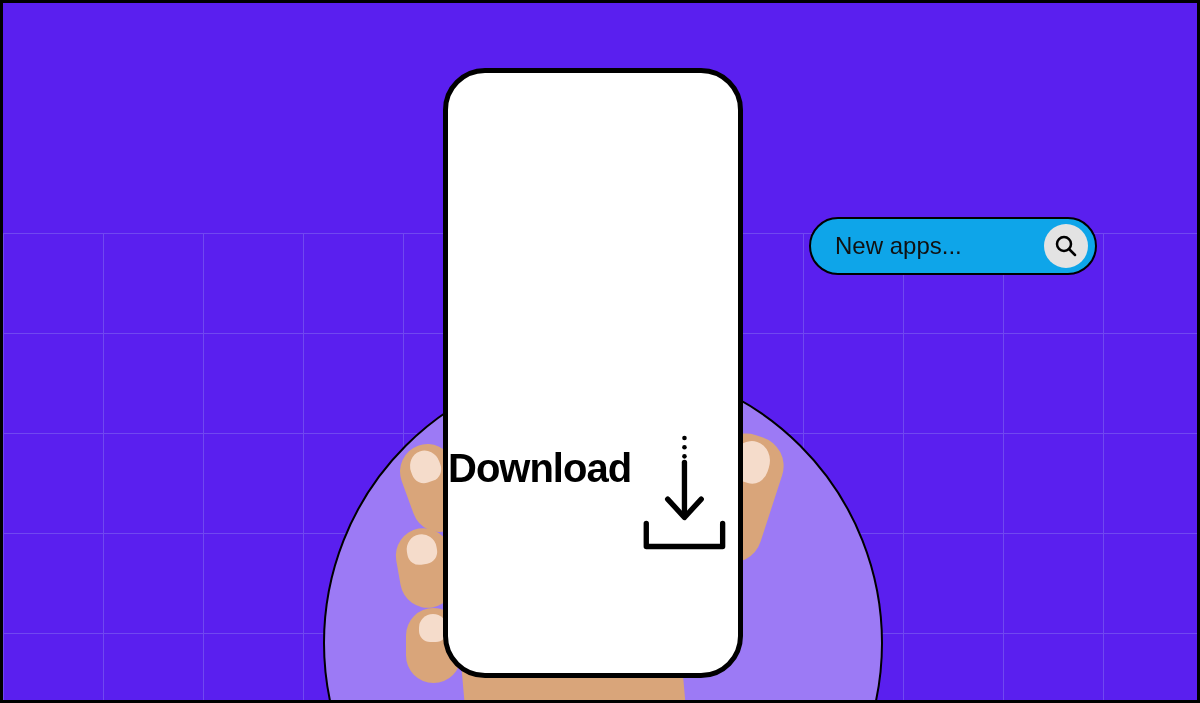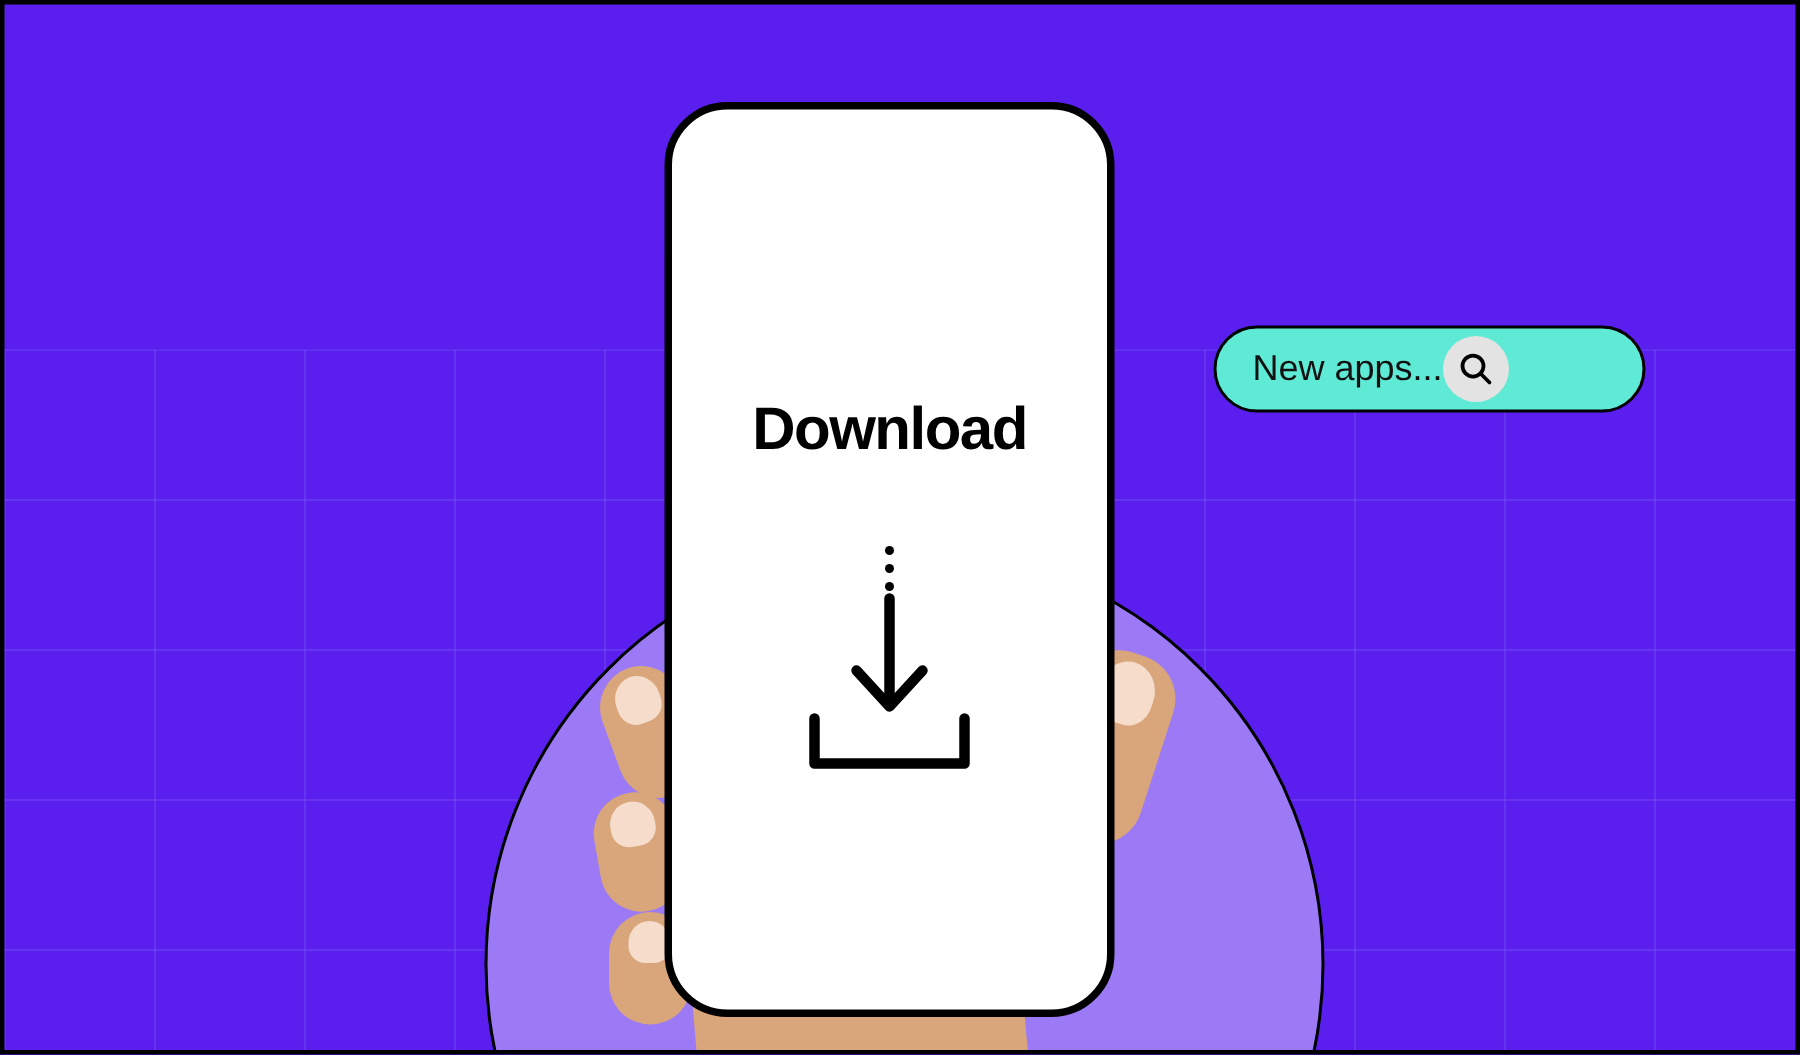--- a/index.html
+++ b/index.html
@@ -43,21 +43,21 @@
     .phone {
       position: absolute;
       left: 440px;
       top: 65px;
       width: 300px;
       height: 610px;
       background: #fff;
       border: 5px solid #000;
       border-radius: 42px;
       display: flex;
-      flex-direction: column;
+      flex-direction: row;
       align-items: center;
       padding-top: 190px;
       z-index: 5;
     }
     .phone-text {
       font-size: 40px;
       font-weight: 600;
       color: #000;
       text-align: center;
       line-height: 1.15;
@@ -116,26 +116,26 @@
     .f3 { width: 55px; height: 75px; left: 8px; top: 175px; transform: rotate(0deg); z-index: 6; }
     .f3 .nail { width: 28px; height: 28px; left: 13px; top: 6px; }
 
     
     .search {
       position: absolute;
       right: 100px;
       top: 214px;
       width: 288px;
       height: 58px;
-      background: #5eead4;
+      background: #0ea5e9;
       border: 2px solid #000;
       border-radius: 34px;
       display: flex;
       align-items: center;
-      justify-content: flex-start;
+      justify-content: space-between;
       padding: 0 7px 0 24px;
       z-index: 3;
     }
     .search-text {
       font-size: 24px;
       color: #111;
     }
     .search-btn {
       width: 44px;
       height: 44px;

